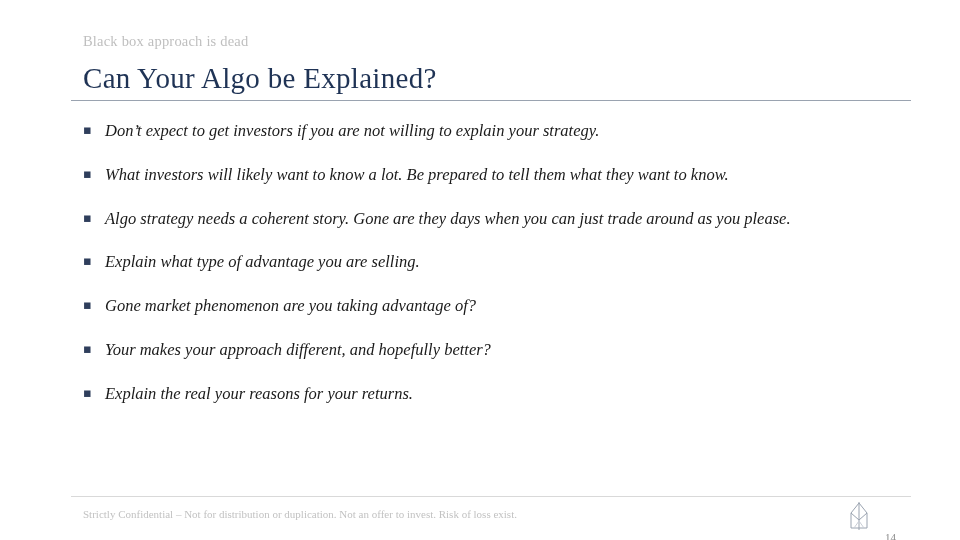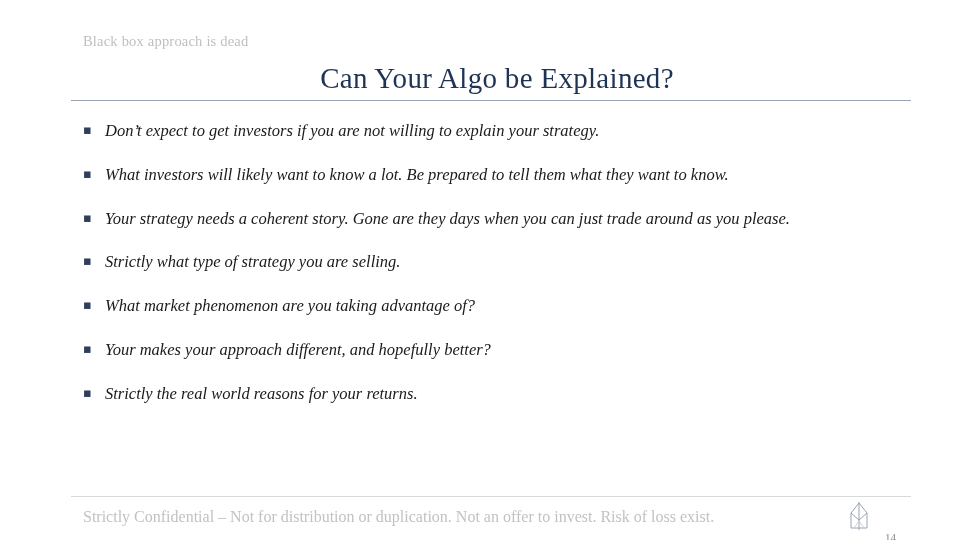--- a/index.html
+++ b/index.html
@@ -27,21 +27,20 @@
     font-size: 14.5px;
     color: #bfbfbf;
     letter-spacing: 0.2px;
     white-space: nowrap;
   }
   .title {
     position: absolute;
     left: 72px;
     top: 62px;
     width: 828px;
-    text-align: center;
     font-size: 29px;
     color: #1f3355;
     letter-spacing: 0.3px;
   }
   .title-rule {
     position: absolute;
     left: 60px;
     top: 100px;
     width: 840px;
     height: 1px;
@@ -82,21 +81,21 @@
     left: 60px;
     top: 496px;
     width: 840px;
     height: 1px;
     background: #d9d9d9;
   }
   .footer-note {
     position: absolute;
     left: 72px;
     top: 508px;
-    font-size: 16px;
+    font-size: 11px;
     color: #c2c2c2;
     white-space: nowrap;
   }
   .page-number {
     position: absolute;
     left: 874px;
     top: 531px;
     font-size: 11px;
     color: #8a8a8a;
   }
@@ -129,41 +128,41 @@
       <span class="bullet-text">Don’t expect to get investors if you are not willing to explain your strategy.</span>
     </div>
 
     <div class="bullet">
       <span class="marker">▪</span>
       <span class="bullet-text">What investors will likely want to know a lot. Be prepared to tell them what they want to know.</span>
     </div>
 
     <div class="bullet wide">
       <span class="marker">▪</span>
-      <span class="bullet-text">Your strategy needs a coherent story. Gone are they days when you can just trade around as you please.</span>
+      <span class="bullet-text">Algo strategy needs a coherent story. Gone are they days when you can just trade around as you please.</span>
     </div>
 
     <div class="bullet">
       <span class="marker">▪</span>
-      <span class="bullet-text">Strictly what type of strategy you are selling.</span>
+      <span class="bullet-text">Explain what type of advantage you are selling.</span>
     </div>
 
     <div class="bullet">
       <span class="marker">▪</span>
-      <span class="bullet-text">What market phenomenon are you taking advantage of?</span>
+      <span class="bullet-text">Gone market phenomenon are you taking advantage of?</span>
     </div>
 
     <div class="bullet">
       <span class="marker">▪</span>
       <span class="bullet-text">Your makes your approach different, and hopefully better?</span>
     </div>
 
     <div class="bullet">
       <span class="marker">▪</span>
-      <span class="bullet-text">Strictly the real world reasons for your returns.</span>
+      <span class="bullet-text">Explain the real your reasons for your returns.</span>
     </div>
 
   </div>
 
   <div class="footer-rule"></div>
 
   <div class="footer-note">Strictly Confidential – Not for distribution or duplication. Not an offer to invest. Risk of loss exist.</div>
 
   <div class="logo">
     <svg width="32" height="34" viewBox="0 0 32 34">

